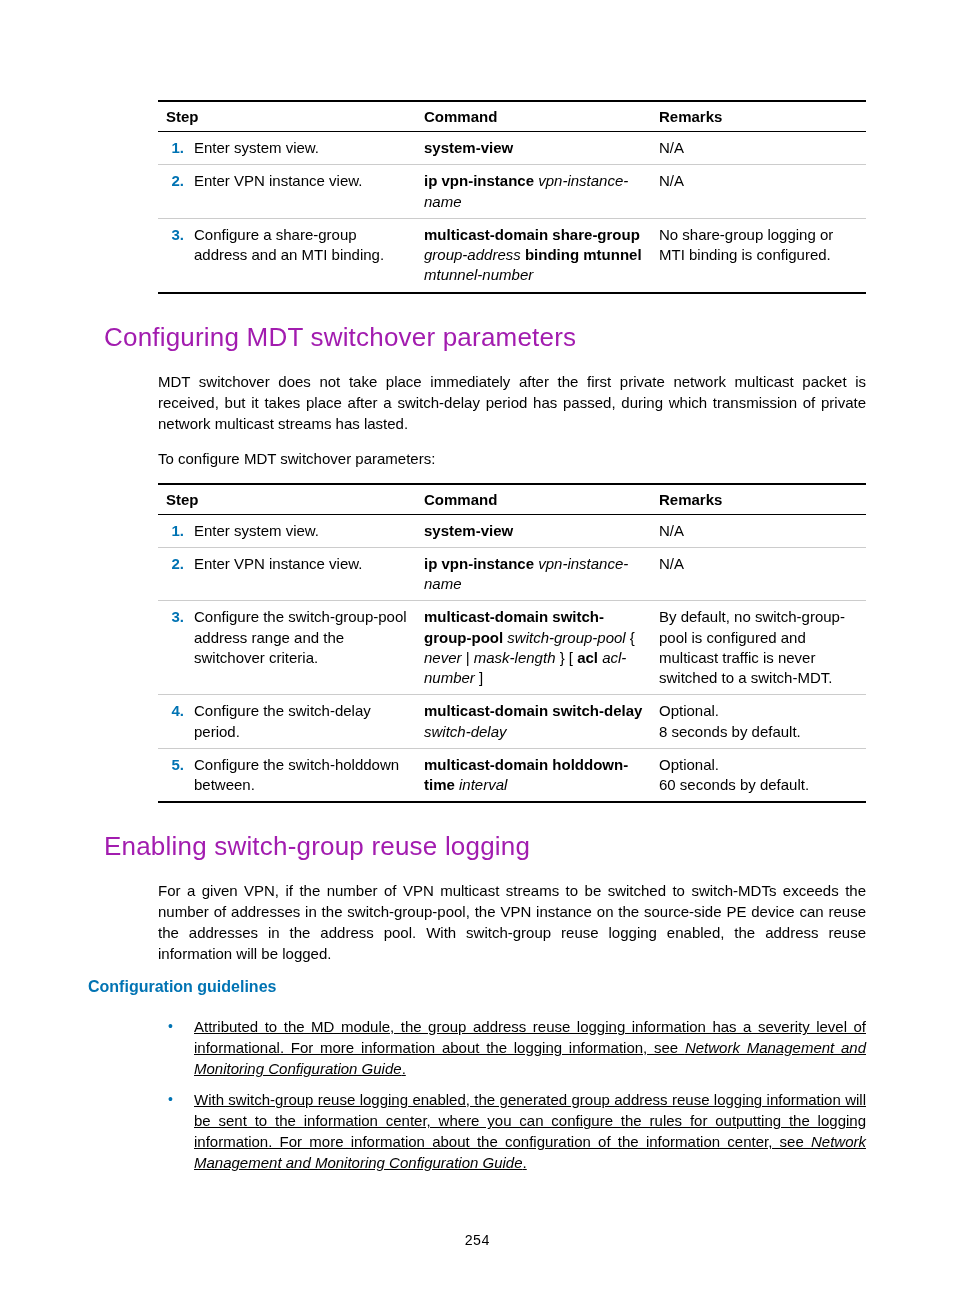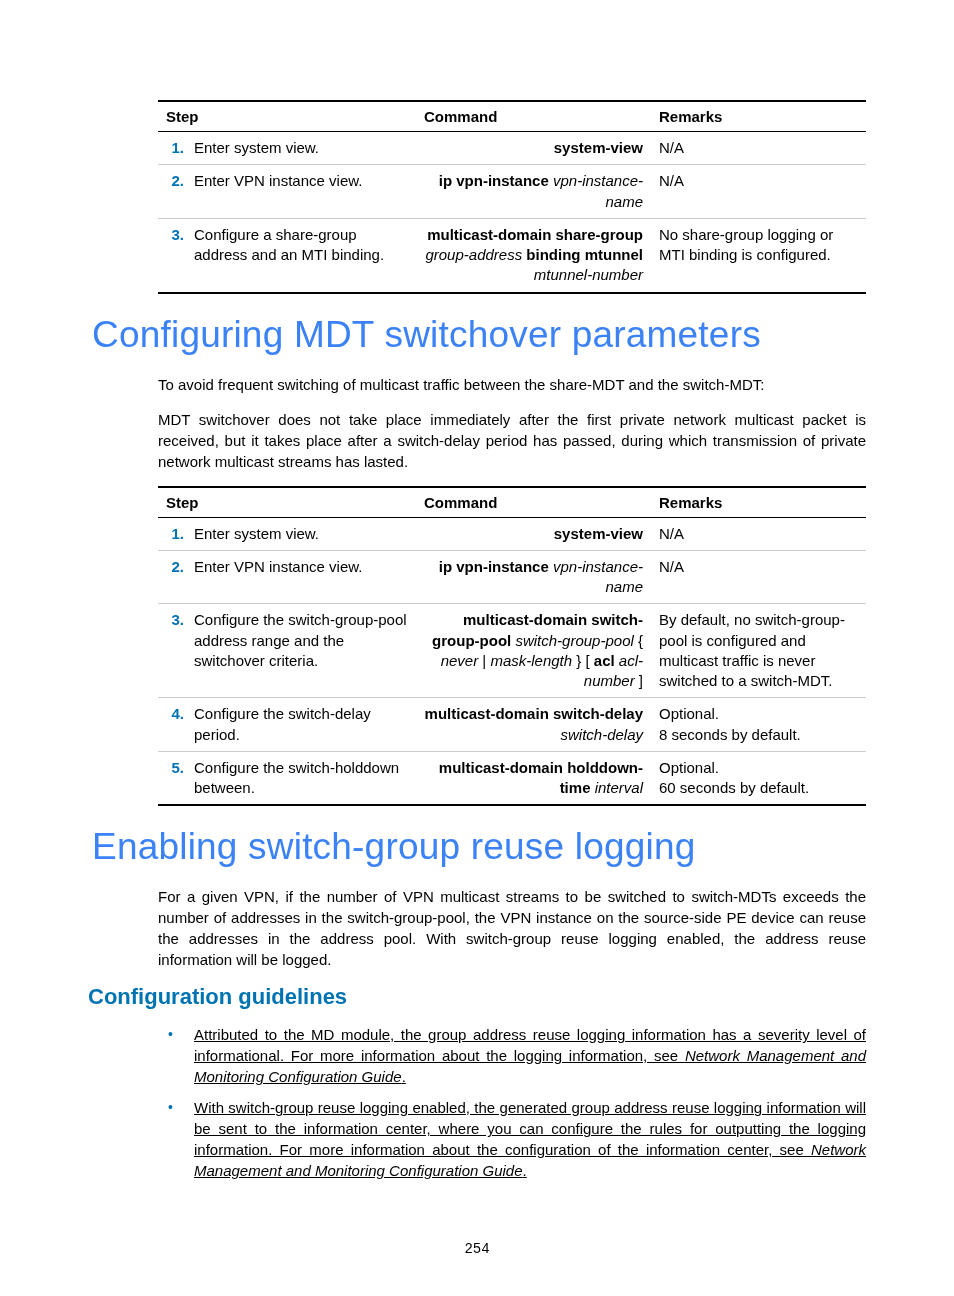--- a/index.html
+++ b/index.html
@@ -8,21 +8,21 @@
     background: #fff;
     width: 954px;
     margin: 0 auto;
     padding: 100px 88px 60px 88px;
     font-weight: 300;
     color: #000;
   }
   .config-table {
     width: 100%;
     border-collapse: collapse;
-    margin-bottom: 20px;
+    margin-bottom: 28px;
   }
   .config-table thead th {
     text-align: left;
     font-weight: 700;
     font-size: 15px;
     padding: 6px 8px 6px 8px;
     border-top: 2px solid #000;
     border-bottom: 1px solid #000;
   }
   .config-table tbody td {
@@ -36,33 +36,33 @@
     border-bottom: 2px solid #000;
   }
   .step-num {
     color: #0073b3;
     font-weight: 700;
     text-align: right;
     width: 28px;
     padding-right: 2px !important;
   }
   .step-col { width: 230px; }
-  .cmd-col { width: 235px; text-align: right; }
+  .cmd-col { width: 235px; }
   h1 {
-    font-size: 37px;
+    font-size: 26px;
     font-weight: 300;
-    color: #3b82f6;
-    margin: 16px 0 18px 4px;
+    color: #a21caf;
+    margin: 16px 0 18px 16px;
     letter-spacing: 0.2px;
   }
   h3.subhead {
-    font-size: 22px;
+    font-size: 16px;
     font-weight: 700;
     color: #0073b3;
-    margin: 12px 0 14px 0;
+    margin: 12px 0 20px 0;
   }
   p {
     font-size: 15px;
     line-height: 1.4;
     margin: 0 0 14px 0;
     text-align: justify;
   }
   .indent { margin-left: 70px; }
   .b { font-weight: 700; }
   .i { font-style: italic; }
@@ -123,22 +123,22 @@
       <td class="cmd-col"><span class="b">multicast-domain share-group</span><span class="i"> group-address</span><span class="b"> binding mtunnel</span><span class="i"> mtunnel-number</span></td>
       <td>No share-group logging or MTI binding is configured.</td>
     </tr>
   </tbody>
 </table>
 </div>
 
 <h1>Configuring MDT switchover parameters</h1>
 
 <div class="indent">
-  <p>To avoid frequent switching of multicast traffic between the share-MDT and the switch-MDT:</p>
   <p>MDT switchover does not take place immediately after the first private network multicast packet is received, but it takes place after a switch-delay period has passed, during which transmission of private network multicast streams has lasted.</p>
+  <p>To configure MDT switchover parameters:</p>
 
   <table class="config-table">
     <thead>
       <tr>
         <th class="th-step" colspan="2">Step</th>
         <th class="cmd-col">Command</th>
         <th>Remarks</th>
       </tr>
     </thead>
     <tbody>

